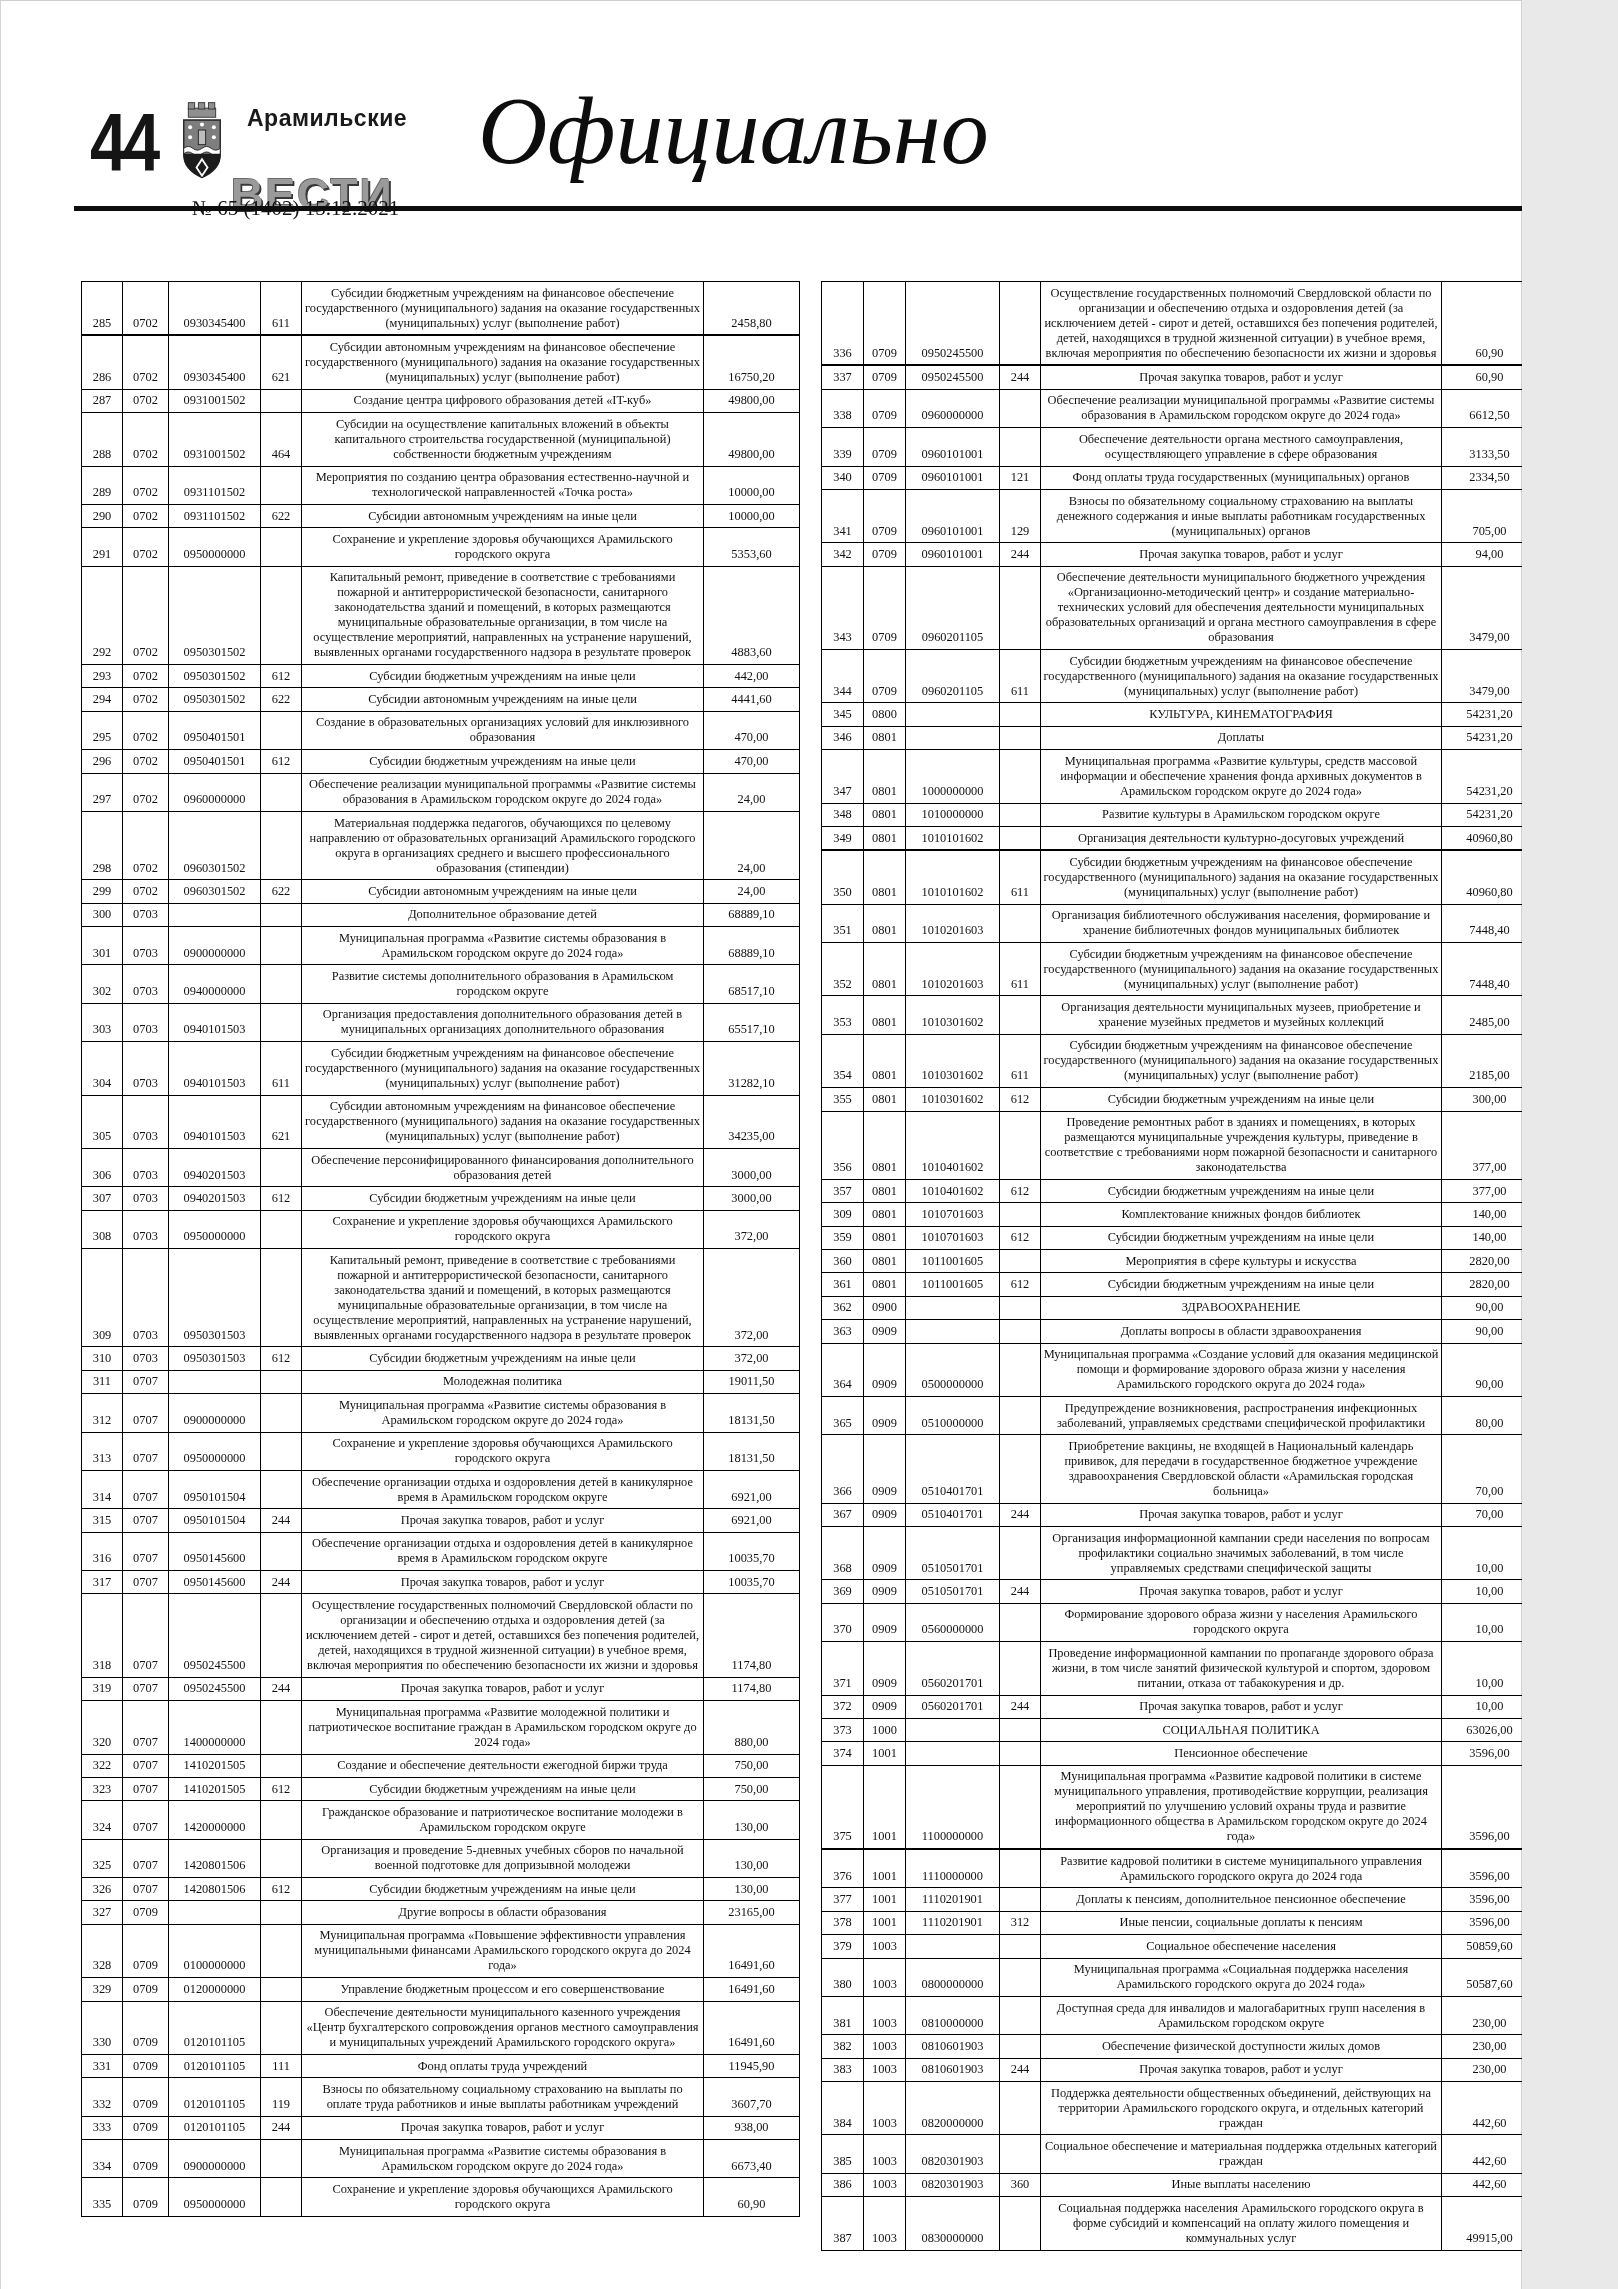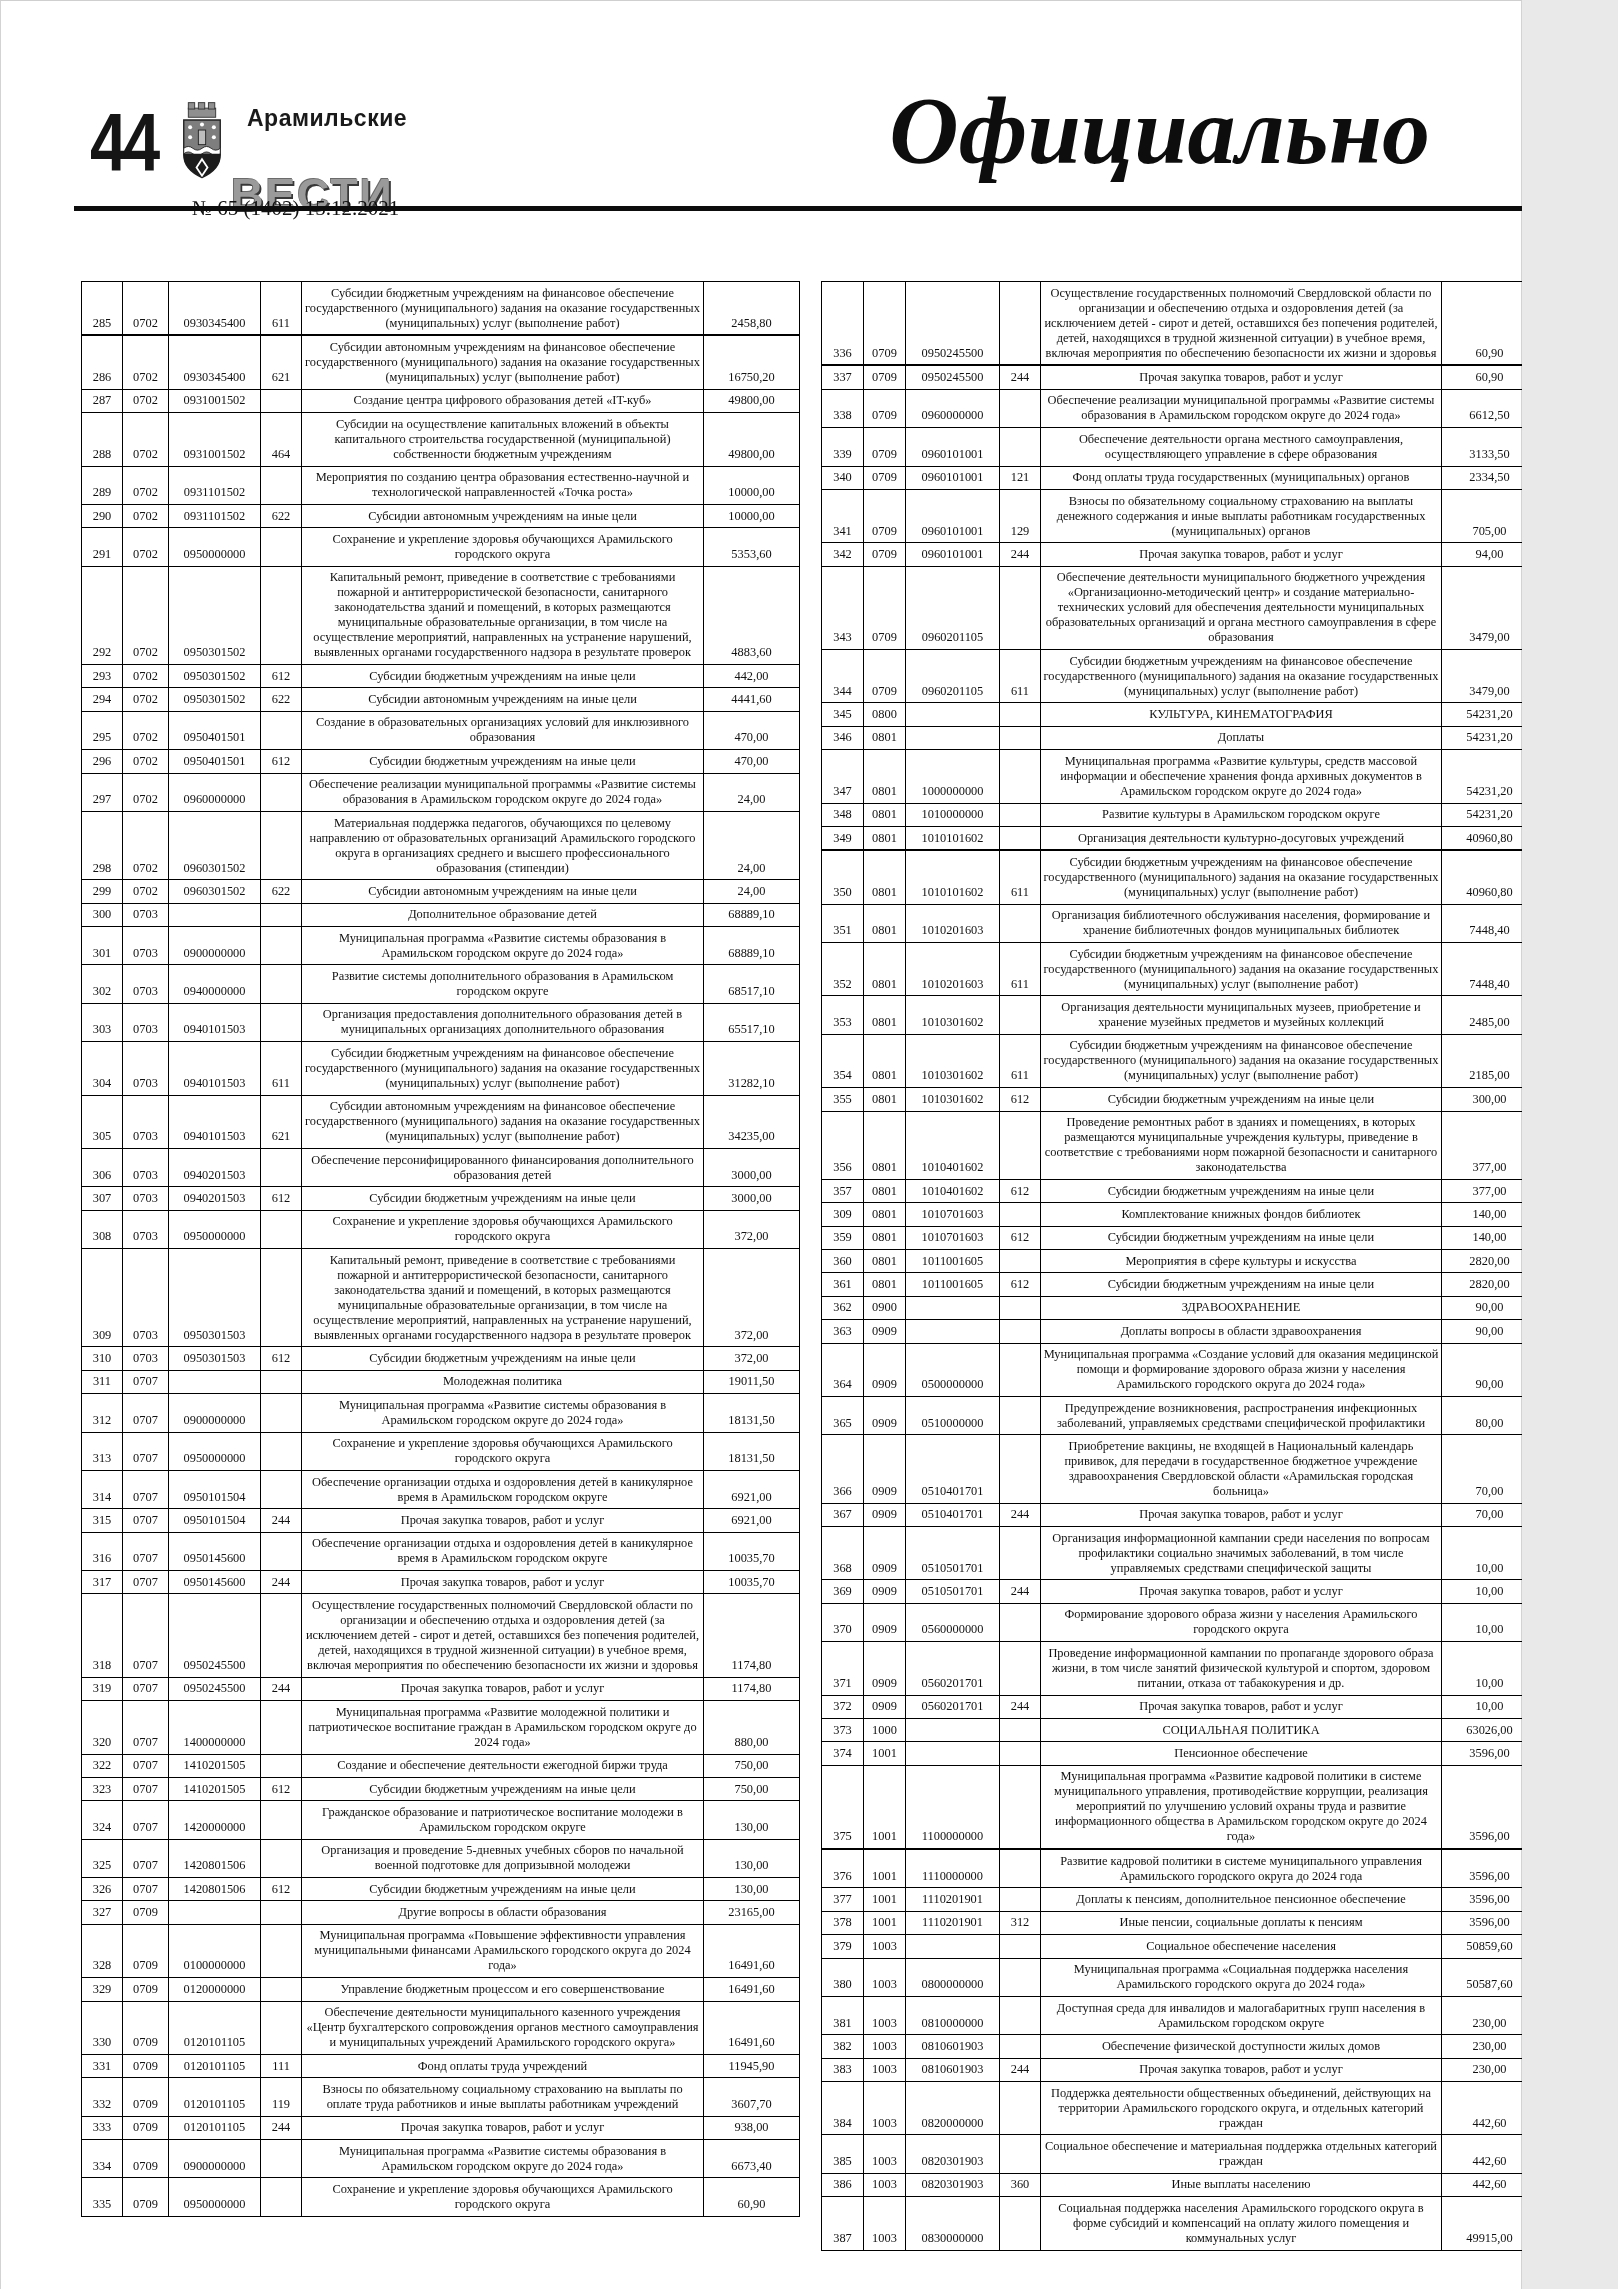--- a/index.html
+++ b/index.html
@@ -26,23 +26,23 @@
     position:absolute; left:231px; top:126px;
     font-family:"Liberation Sans", sans-serif; font-weight:bold;
     font-size:45px; line-height:1; letter-spacing:1.8px;
     color:#9a9a9a; text-shadow:1.8px 1.8px 0 #383838, -0.9px -0.9px 0 #6b6b6b;margin-top:46px;
   }
   .issue-line {
     position:absolute; left:192px; top:176px;
     font-family:"Liberation Serif", serif; font-size:21px; color:#111;margin-top:20px;
   }
   .section-title {
-    position:absolute; left:498px; top:78px; width:932px; text-align:right;
+    position:absolute; left:478px; top:78px; width:932px; text-align:left;
     font-family:"Liberation Serif", serif; font-style:italic;
-    font-size:96px; line-height:1.1; color:#0d0d0d;font-weight:bold;
+    font-size:96px; line-height:1.1; color:#0d0d0d;
   }
   .header-rule {
     position:absolute; left:74px; top:206px; width:1471px; height:4.6px;
     background:#0d0d0d;
   }
   
   table.budget {
     position:absolute; top:281px; border-collapse:collapse; table-layout:fixed;
     border:1.8px solid #000;
   }

